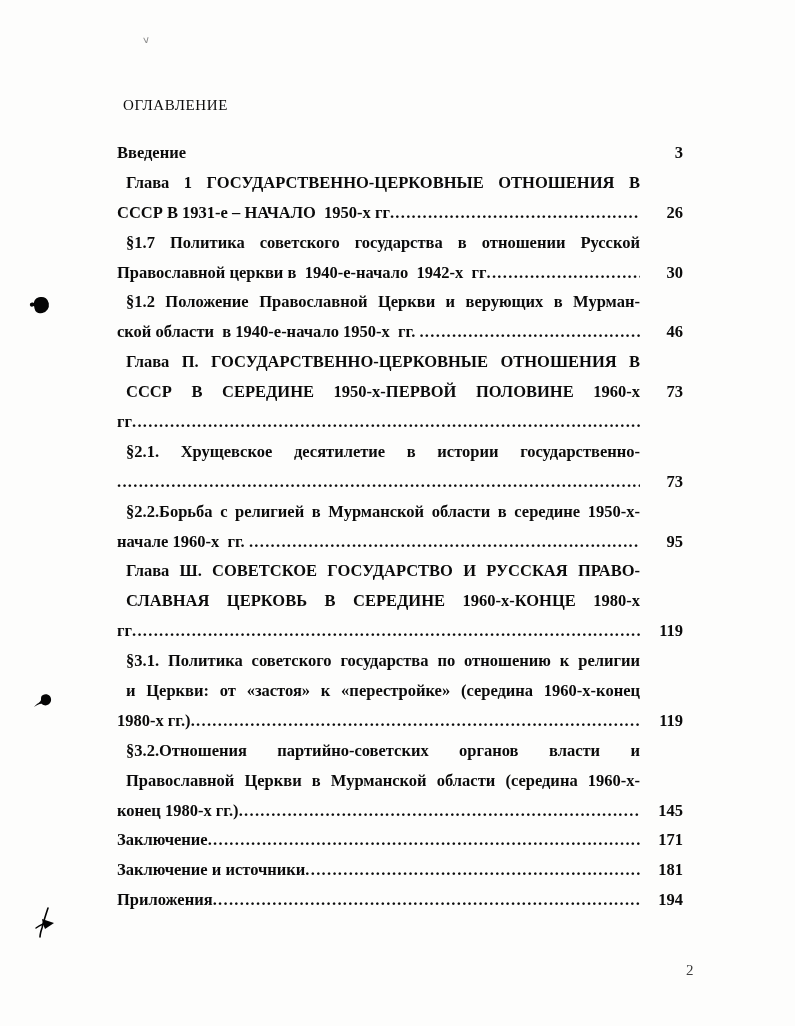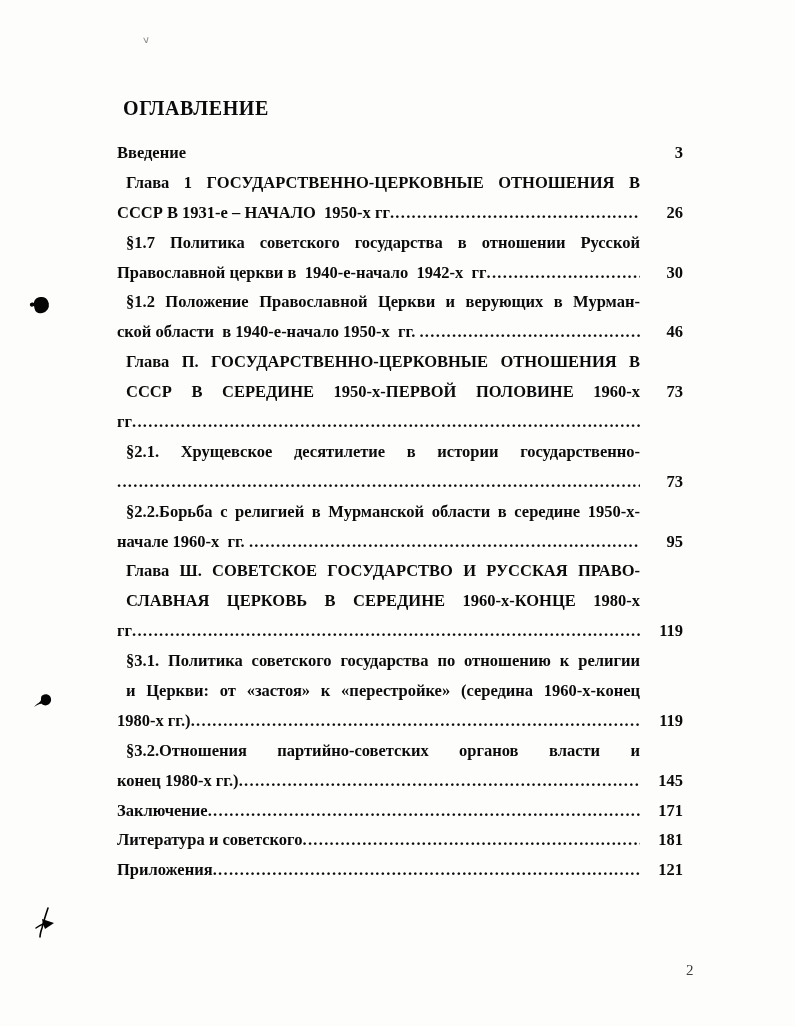--- a/index.html
+++ b/index.html
@@ -9,21 +9,21 @@
     position: relative;
     font-family: "Liberation Serif", "DejaVu Serif", serif;
     color: #0b0b0b;
     overflow: hidden;
   }
   .sheet { position: absolute; inset: 0; background: #fdfdfc; }
 
   .doc-title {
     position: absolute;
     left: 123px; top: 97px;
-    font-size: 20px; font-weight: bold;
+    font-size: 15px; font-weight: normal;
     letter-spacing: 0.6px;
     white-space: nowrap;
     text-align: center;
   }
 
   .toc {
     position: absolute;
     left: 117px; top: 138px;
     width: 566px;
     font-size: 16.5px; font-weight: bold;
@@ -179,38 +179,42 @@
     <div class="line">
       <span class="t">1980-х гг.)</span>
       <span class="leader">................................................................................................................................................................</span>
       <span class="num">119</span>
     </div>
     <div class="line">
       <span class="t justify">§3.2.Отношения партийно-советских органов власти и</span>
       <span class="num"></span>
     </div>
     <div class="line">
+      <span class="t justify">Православной Церкви в Мурманской области (середина 1960-х-</span>
+      <span class="num"></span>
+    </div>
+    <div class="line">
       <span class="t">конец 1980-х гг.)</span>
       <span class="leader">................................................................................................................................................................</span>
       <span class="num">145</span>
     </div>
     <div class="line">
       <span class="t">Заключение</span>
       <span class="leader">................................................................................................................................................................</span>
       <span class="num">171</span>
     </div>
     <div class="line">
-      <span class="t">Литература и советского</span>
+      <span class="t">Заключение и источники</span>
       <span class="leader">................................................................................................................................................................</span>
       <span class="num">181</span>
     </div>
     <div class="line">
       <span class="t">Приложения</span>
       <span class="leader">................................................................................................................................................................</span>
-      <span class="num">121</span>
+      <span class="num">194</span>
     </div>
   </div>
 
 <div class="footer-page-num">2</div>
 
 <span class="speck">v</span>
 
 <div class="blot-upper"></div>
 
 <div class="blot-middle">

